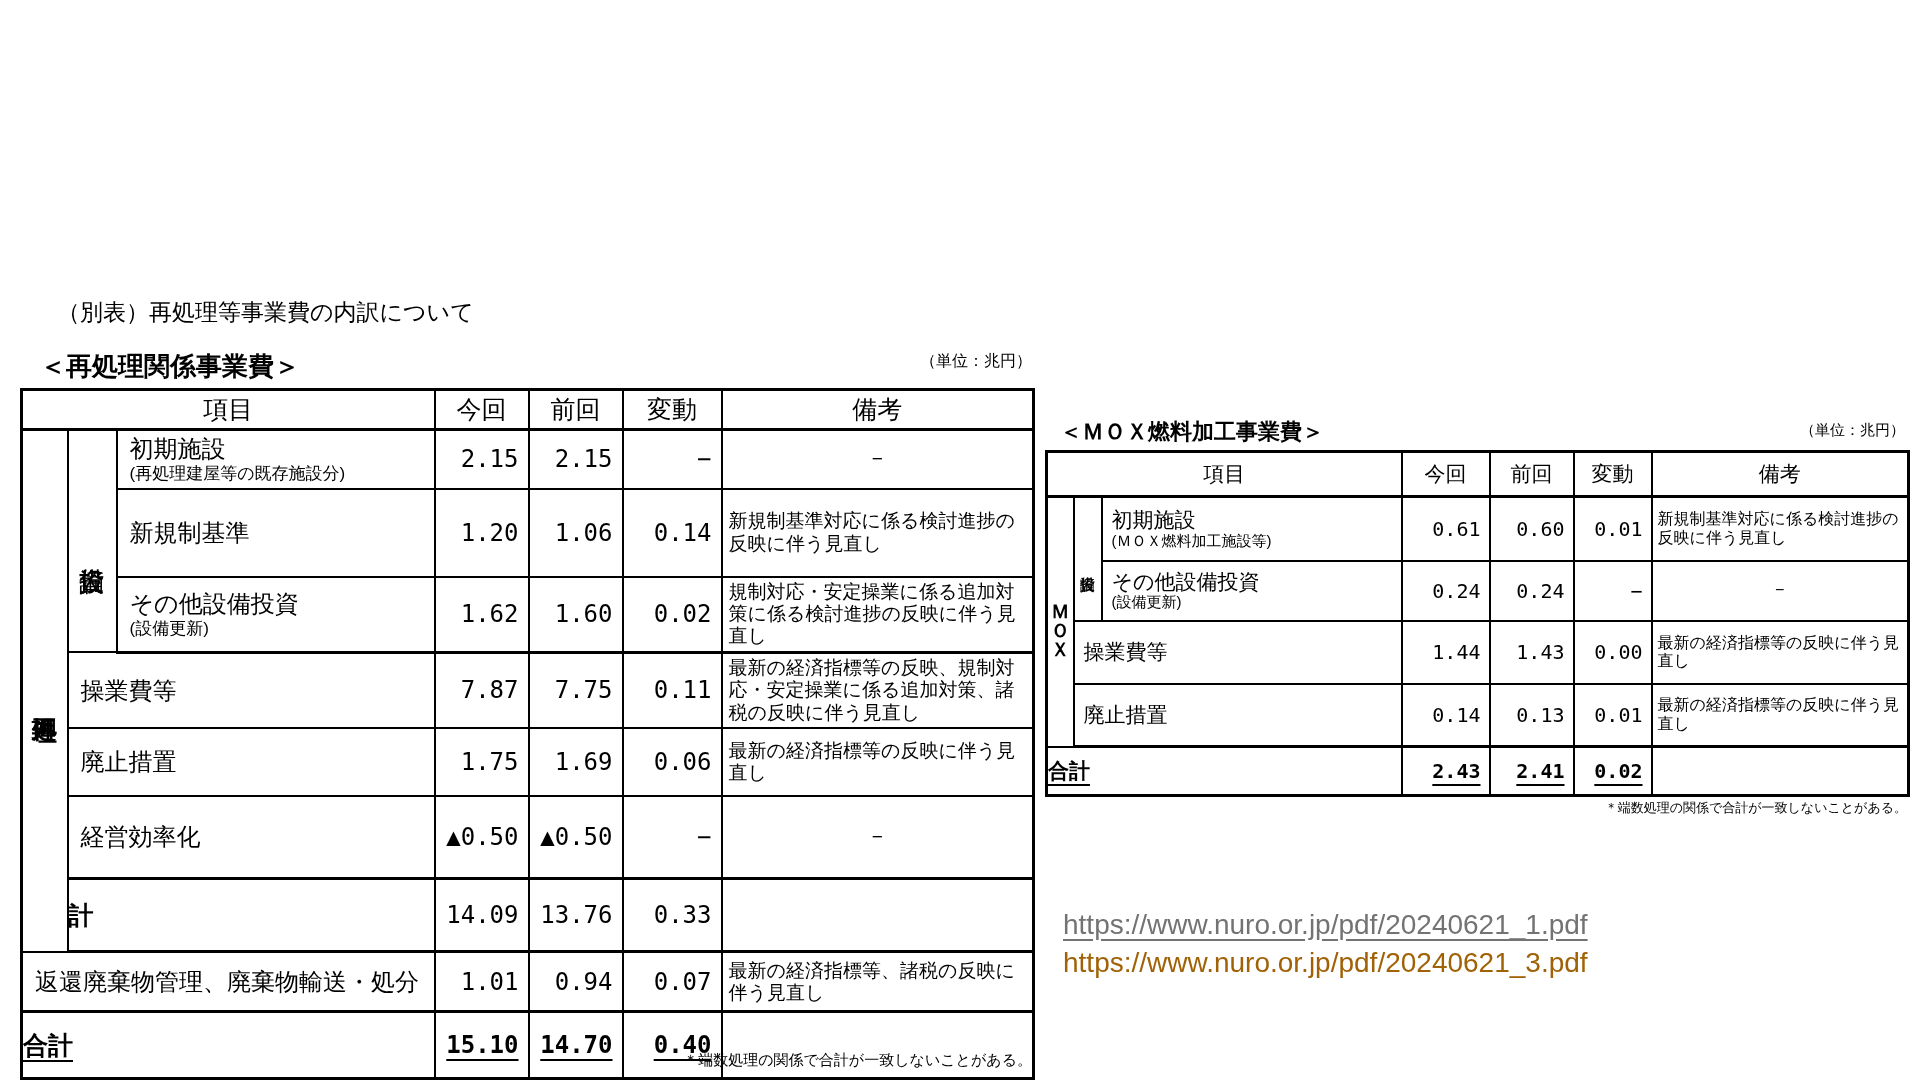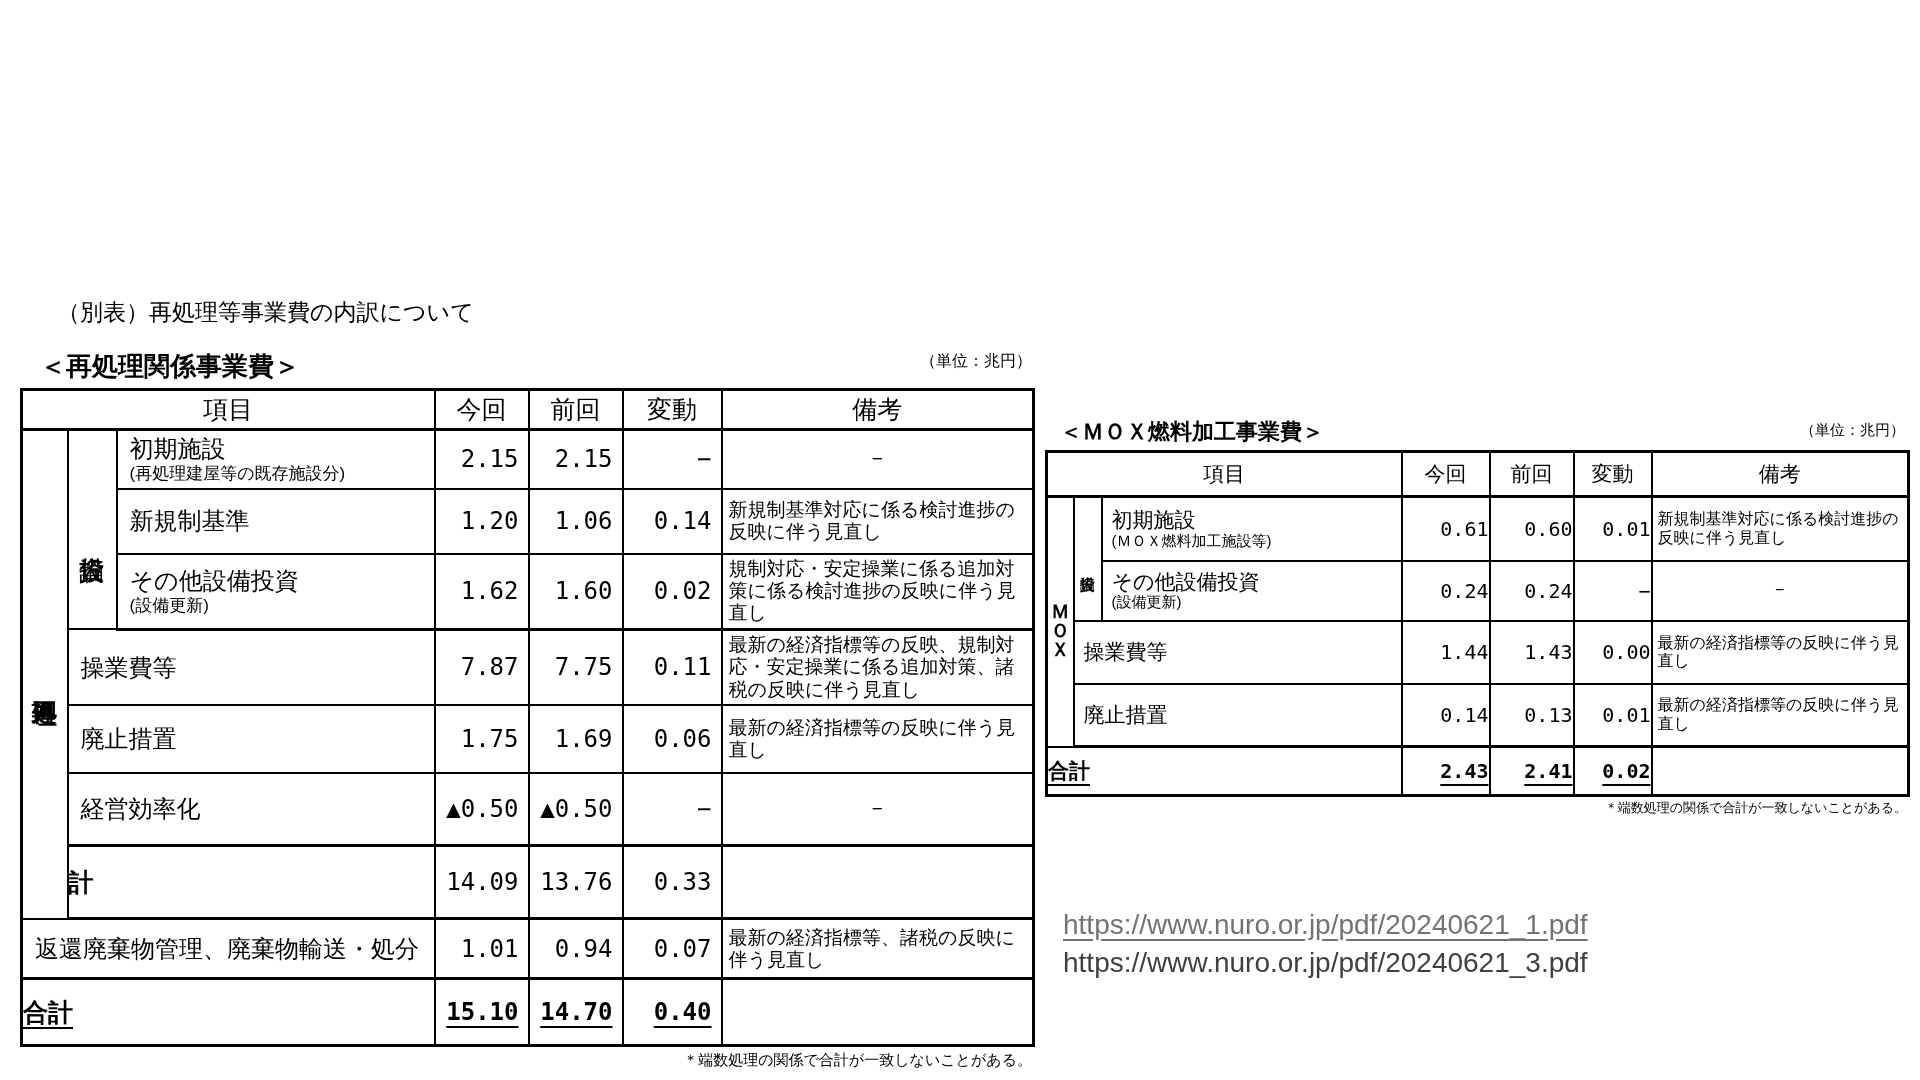--- a/index.html
+++ b/index.html
@@ -53,28 +53,28 @@
 
   
   .mt { left:1045px; top:450px; }
   .mt td { font-size:20px; }
   .mt tr.hdr td { font-size:21px; }
   .mt .vtext { font-size:19px; }
   .mt .vtext.small { font-size:15px; letter-spacing:0; }
   .mt .item { padding-left:9px; }
   .mt .nm { font-size:21px; line-height:1.1; }
   .mt .sb { font-size:15px; line-height:1.1; margin-top:1px; }
-  .mt .num { font-size:20px; }
+  .mt .num { font-size:20px; padding-right:8px; }
   .mt .note { font-size:16px; line-height:1.15; padding:2px 5px; }
   .mt .sum { font-size:21px; }
 
   
   .src-line { top:872px; left:1063px; font-size:27px; font-weight:bold; }
   .src-link1 { top:909px; left:1063px; font-size:28px; text-decoration:underline; text-underline-offset:5px; }
-  .src-link2 { top:947px; left:1063px; font-size:28px; color:#404040; }
+  .src-link2 { top:947px; left:1063px; font-size:28px; color:#a16207; }
 </style>
 </head>
 <body>
 
 <div class="page">
 
   <div class="abs lt-caption">＜再処理関係事業費＞</div>
 
   <div class="abs subtitle">（別表）再処理等事業費の内訳について</div>
   <div class="abs lt-unit">（単位：兆円）</div>
@@ -102,21 +102,21 @@
       <td rowspan="3" class="vcell"><span class="vtext">設備投資</span></td>
       <td class="item">
         <div class="nm">初期施設</div>
         <div class="sb">(再処理建屋等の既存施設分)</div>
       </td>
       <td class="num">2.15</td>
       <td class="num">2.15</td>
       <td class="num">−</td>
       <td class="note note-c">−</td>
     </tr>
-    <tr style="height:65px">
+    <tr style="height:88px">
       <td class="item">
             <div class="nm">新規制基準</div>
           </td>
       <td class="num">1.20</td>
       <td class="num">1.06</td>
       <td class="num">0.14</td>
       <td class="note">新規制基準対応に係る検討進捗の反映に伴う見直し</td>
     </tr>
     <tr class="thick-b" style="height:72px">
       <td class="item">
@@ -139,21 +139,21 @@
     </tr>
     <tr style="height:68px">
       <td colspan="2" class="item">
             <div class="nm">廃止措置</div>
           </td>
       <td class="num">1.75</td>
       <td class="num">1.69</td>
       <td class="num">0.06</td>
       <td class="note">最新の経済指標等の反映に伴う見直し</td>
     </tr>
-    <tr class="thick-b" style="height:73px">
+    <tr class="thick-b" style="height:83px">
       <td colspan="2" class="item">
             <div class="nm">経営効率化</div>
           </td>
       <td class="num">▲0.50</td>
       <td class="num">▲0.50</td>
       <td class="num">−</td>
       <td class="note note-c">−</td>
     </tr>
     <tr class="thick-b" style="height:73px">
       <td colspan="2" class="sum">計</td>

